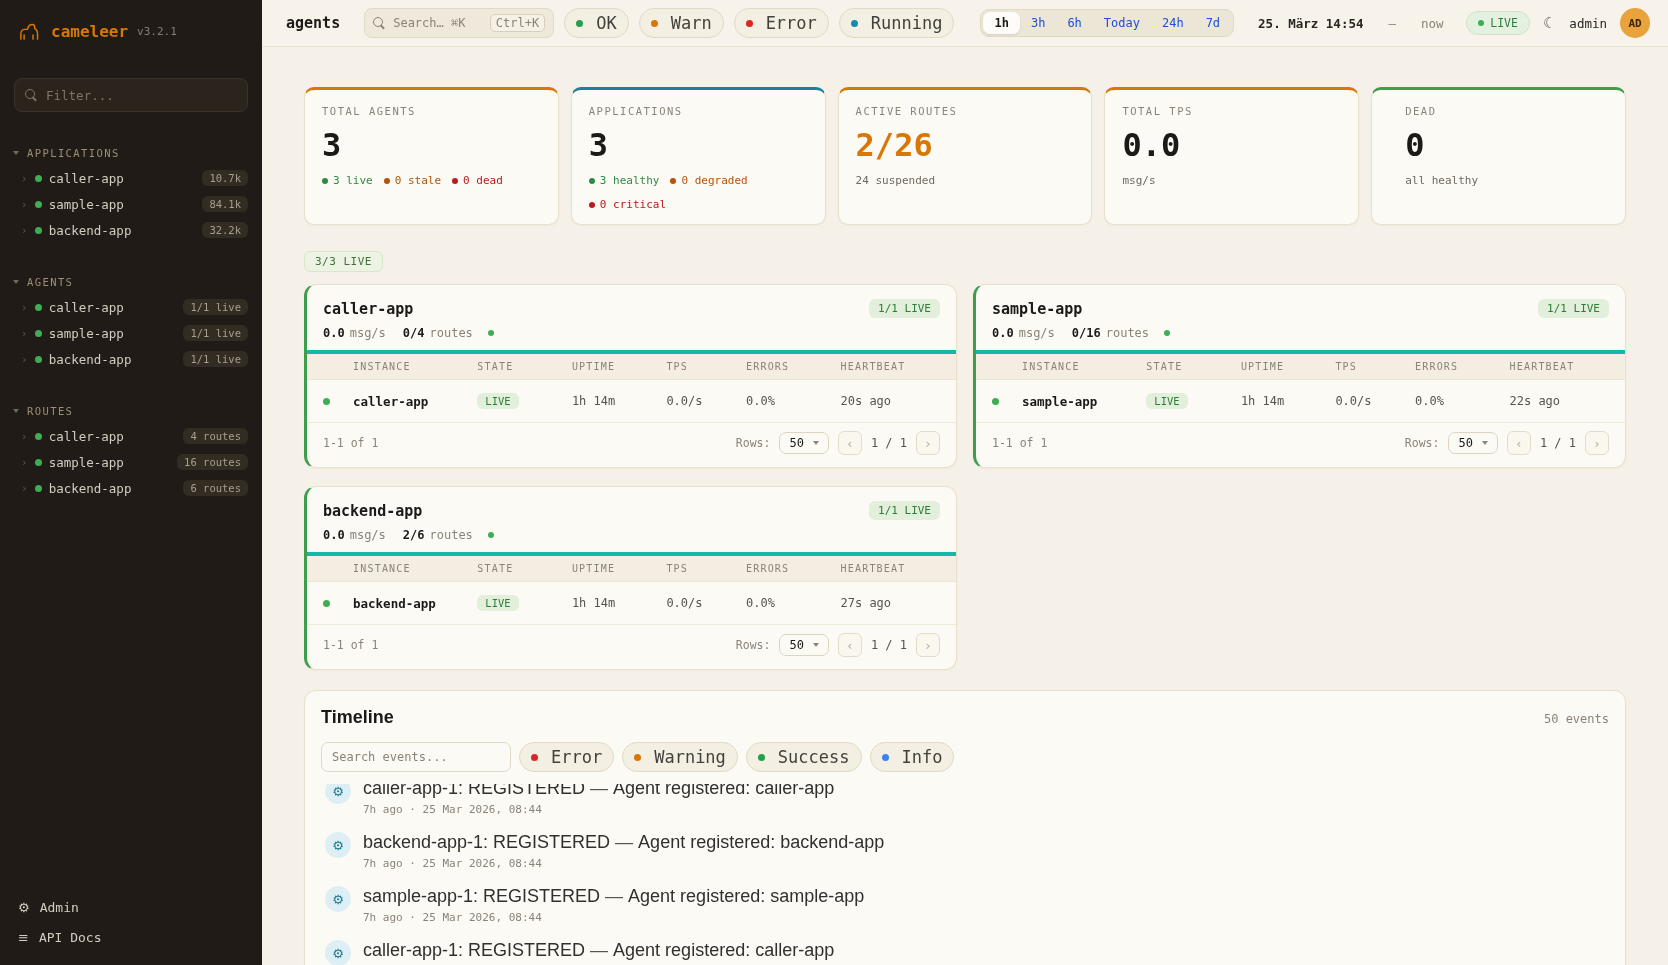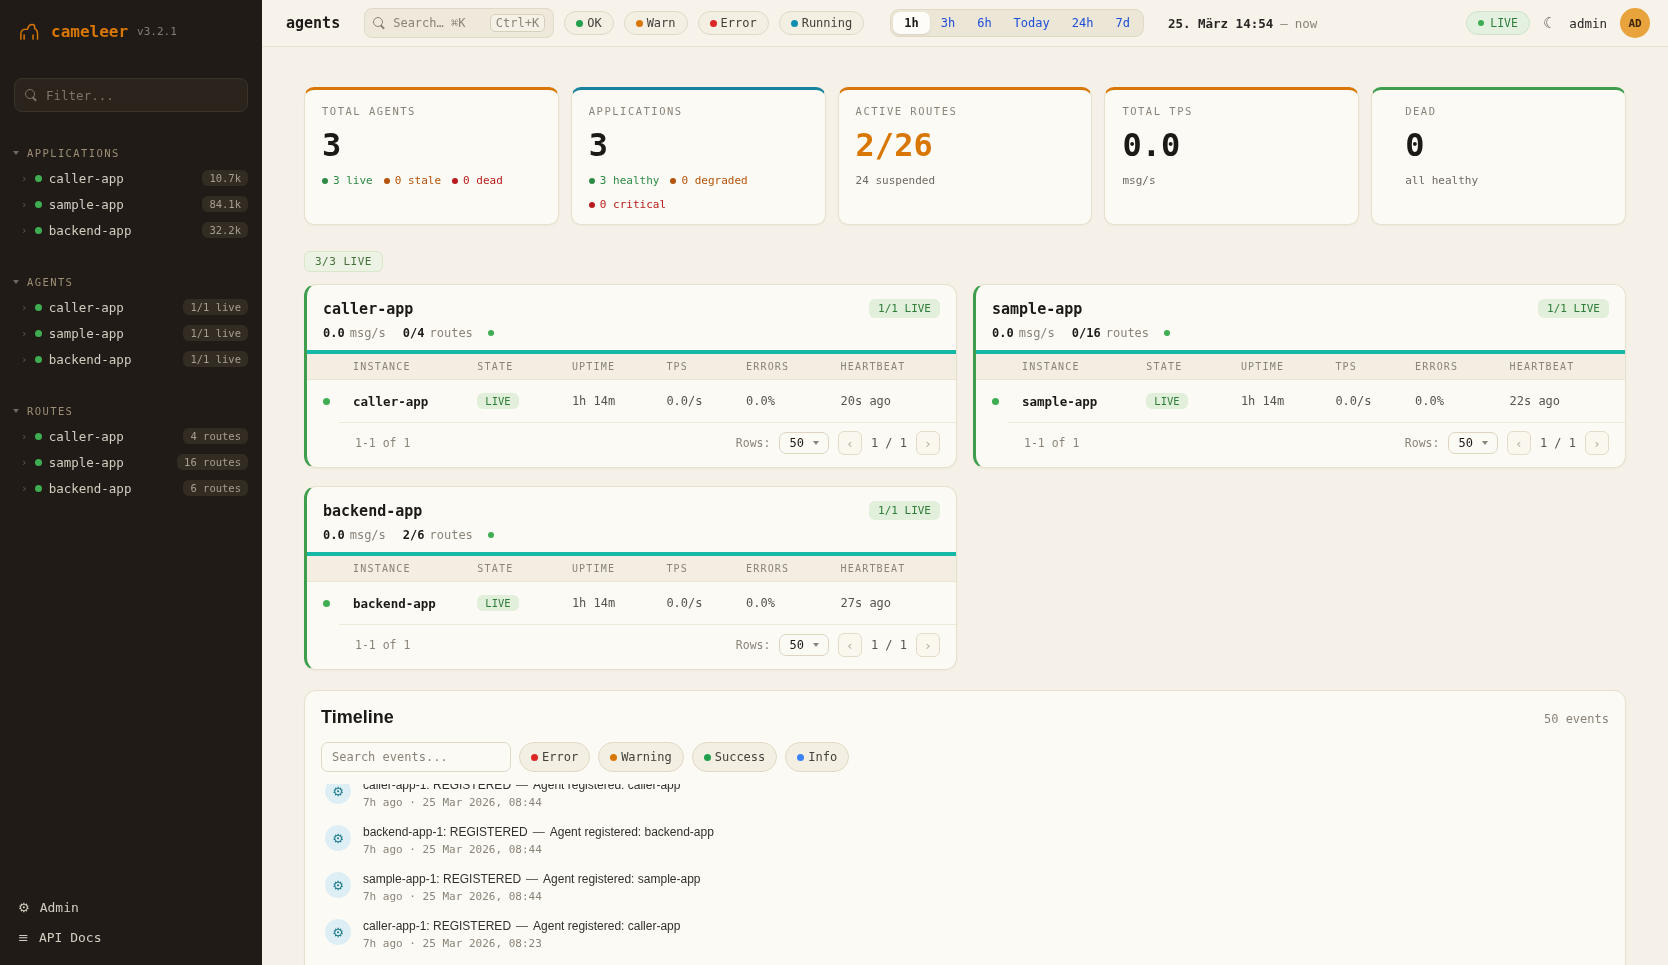--- a/index.html
+++ b/index.html
@@ -34,26 +34,26 @@
   .mag::after { content:""; position:absolute; width:5px; height:1.5px; background:currentColor; transform:rotate(45deg); left:7px; top:9.5px; }
 
   
   .main { flex:1; display:flex; flex-direction:column; height:100%; overflow:hidden; }
   .topbar { height:47px; min-height:47px; display:flex; align-items:center; gap:10px; padding:0 18px 0 24px; background:#f7f3ea; border-bottom:1px solid #e8e1d1; }
   .page-title { font-weight:bold; font-size:15px; margin-right:14px; }
   .search-box { width:190px; height:30px; display:flex; align-items:center; gap:7px; background:#efe9dc; border:1px solid #e0d9c6; border-radius:8px; padding:0 8px; color:#8a8478; font-size:12px; }
   .search-box input { width:100%; font-size:12px; }
   .search-box input::placeholder { color:#8a8478; }
   .kbd { border:1px solid #d8d0bc; border-radius:5px; font-size:12px; padding:1px 5px; color:#8a8478; background:#f5f1e6; white-space:nowrap; }
-  .chip { display:flex; align-items:center; gap:4px; border:1px solid #e0d9c6; background:#f4efe3; border-radius:999px; padding:4px 11px; font-size:12px; color:#44403c; cursor:pointer; white-space:nowrap; }
+  .chip { display:flex; align-items:center; gap:13px; border:1px solid #e0d9c6; background:#f4efe3; border-radius:999px; padding:4px 11px; font-size:17px; color:#44403c; cursor:pointer; white-space:nowrap; }
   .chip-dot { width:7px; height:7px; border-radius:50%; flex-shrink:0; }
   .seg { display:flex; align-items:center; background:#ece6d7; border:1px solid #e0d9c6; border-radius:9px; padding:2px; margin-left:16px; }
   .seg-btn { padding:4px 11px; font-size:12px; color:#1d4ed8; border-radius:7px; }
   .seg-btn.active { background:#fdfcf8; color:#1c1917; font-weight:bold; box-shadow:0 1px 2px rgba(0,0,0,.10); }
-  .top-date { font-size:12.5px; color:#8a8478; display:flex; gap:7px; align-items:center; white-space:nowrap; margin-left:14px; }
+  .top-date { font-size:12.5px; color:#8a8478; display:flex; gap:25px; align-items:center; white-space:nowrap; margin-left:14px; }
   .top-date b { color:#292524; font-weight:600; }
   .top-right { margin-left:auto; display:flex; align-items:center; gap:13px; }
   .live-pill { display:flex; align-items:center; gap:6px; background:#e4f1e0; border:1px solid #cfe4ca; color:#2f7d3b; border-radius:999px; padding:4px 11px; font-size:11.5px; }
   .icon-btn { color:#6b675e; font-size:15px; }
   .user-name { font-size:12.5px; color:#292524; }
   .avatar { width:30px; height:30px; border-radius:50%; background:#e8a33c; color:#3b2506; font-size:11px; font-weight:bold; display:flex; align-items:center; justify-content:center; cursor:pointer; }
 
   
   .content { flex:1; overflow:hidden; padding:40px 42px 0; }
 
@@ -74,40 +74,40 @@
   .app-live { background:#e1efdb; color:#2f7d3b; font-size:11px; padding:3px 9px; border-radius:6px; }
   .app-stats { display:flex; align-items:center; gap:5px; padding:0 16px 10px; font-size:12px; color:#8a8478; }
   .app-stats b { color:#1c1917; }
   .gap-l { margin-left:12px; }
   .app-stats .dot { margin-left:10px; }
   .app-table-head, .app-table-row { display:grid; grid-template-columns:30px 1.25fr 0.95fr 0.95fr 0.8fr 0.95fr 1fr; align-items:center; padding:0 16px; }
   .app-table-head { background:#f3eee1; border-top:4px solid #14b8a6; border-bottom:1px solid #ece5d2; height:30px; font-size:10px; letter-spacing:1.2px; color:#8a8478; }
   .app-table-row { height:42px; font-size:12px; color:#57534e; cursor:pointer; }
   .row-instance { font-size:12.5px; font-weight:bold; color:#1c1917; }
   .state-pill { display:inline-block; background:#e1efdb; color:#2f7d3b; font-size:10.5px; padding:2px 8px; border-radius:6px; }
-  .app-foot { display:flex; align-items:center; padding:8px 16px 12px; border-top:1px solid #f0ead9; font-size:11.5px; color:#8a8478;margin-left:32px; }
+  .app-foot { display:flex; align-items:center; padding:8px 16px 12px; border-top:1px solid #f0ead9; font-size:11.5px; color:#8a8478; }
   .app-foot .right { margin-left:auto; display:flex; align-items:center; gap:9px; }
   .rows-select { display:flex; align-items:center; gap:9px; border:1px solid #ddd5c0; border-radius:7px; padding:3px 9px; background:#fcfaf5; color:#1c1917; font-size:12px; }
   .sel-caret { width:0; height:0; border-left:3.5px solid transparent; border-right:3.5px solid transparent; border-top:4px solid #8a8478; }
   .pg-btn { width:24px; height:24px; border:1px solid #e3dcc9; border-radius:6px; display:flex; align-items:center; justify-content:center; color:#b5ae9f; background:#faf7ef; font-size:13px; }
   .page-ind { color:#57534e; font-size:12px; }
 
   
   .timeline-card { margin-top:20px; background:#fcfaf5; border:1px solid #e7e0cd; border-radius:12px; padding:16px 16px 0; height:320px; overflow:hidden; box-shadow:0 1px 2px rgba(80,60,20,.04); }
   .tl-head { display:flex; align-items:baseline; justify-content:space-between; }
   .tl-title { font-size:18px; font-weight:bold; font-family:"Liberation Sans", sans-serif; }
   .tl-count { font-size:12px; color:#8a8478; }
   .tl-controls { display:flex; gap:8px; margin:14px 0 12px; }
   .tl-search { width:190px; height:30px; border:1px solid #e0d9c6; border-radius:7px; background:#fcfaf5; padding:0 10px; font-size:12px; }
   .tl-search::placeholder { color:#8a8478; }
   .tl-events { overflow:hidden; height:225px; }
   .tl-event { display:flex; gap:12px; padding:8px 4px; align-items:flex-start; }
   .tl-event.clipped { margin-top:-14px; }
   .tl-icon { width:26px; height:26px; border-radius:50%; background:#ddeef5; color:#1d7a8c; display:flex; align-items:center; justify-content:center; font-size:13px; flex-shrink:0; font-family:"DejaVu Sans", sans-serif; }
-  .tl-text { font-family:"Liberation Sans", sans-serif; font-size:12px; color:#31302c; }
+  .tl-text { font-family:"Liberation Sans", sans-serif; font-size:18px; color:#31302c; }
   .tl-text .ttl { font-weight:500; }
   .tl-text .sep { margin:0 5px; color:#57534e; }
   .tl-time { font-size:11px; color:#8a8478; margin-top:4px; }
 </style>
 </head>
 <body>
 
 <aside class="sidebar">
   <div class="logo-row">
     <svg width="26" height="26" viewBox="0 0 32 32" fill="none" stroke="#d97706" stroke-width="1.8" stroke-linecap="round" stroke-linejoin="round">

